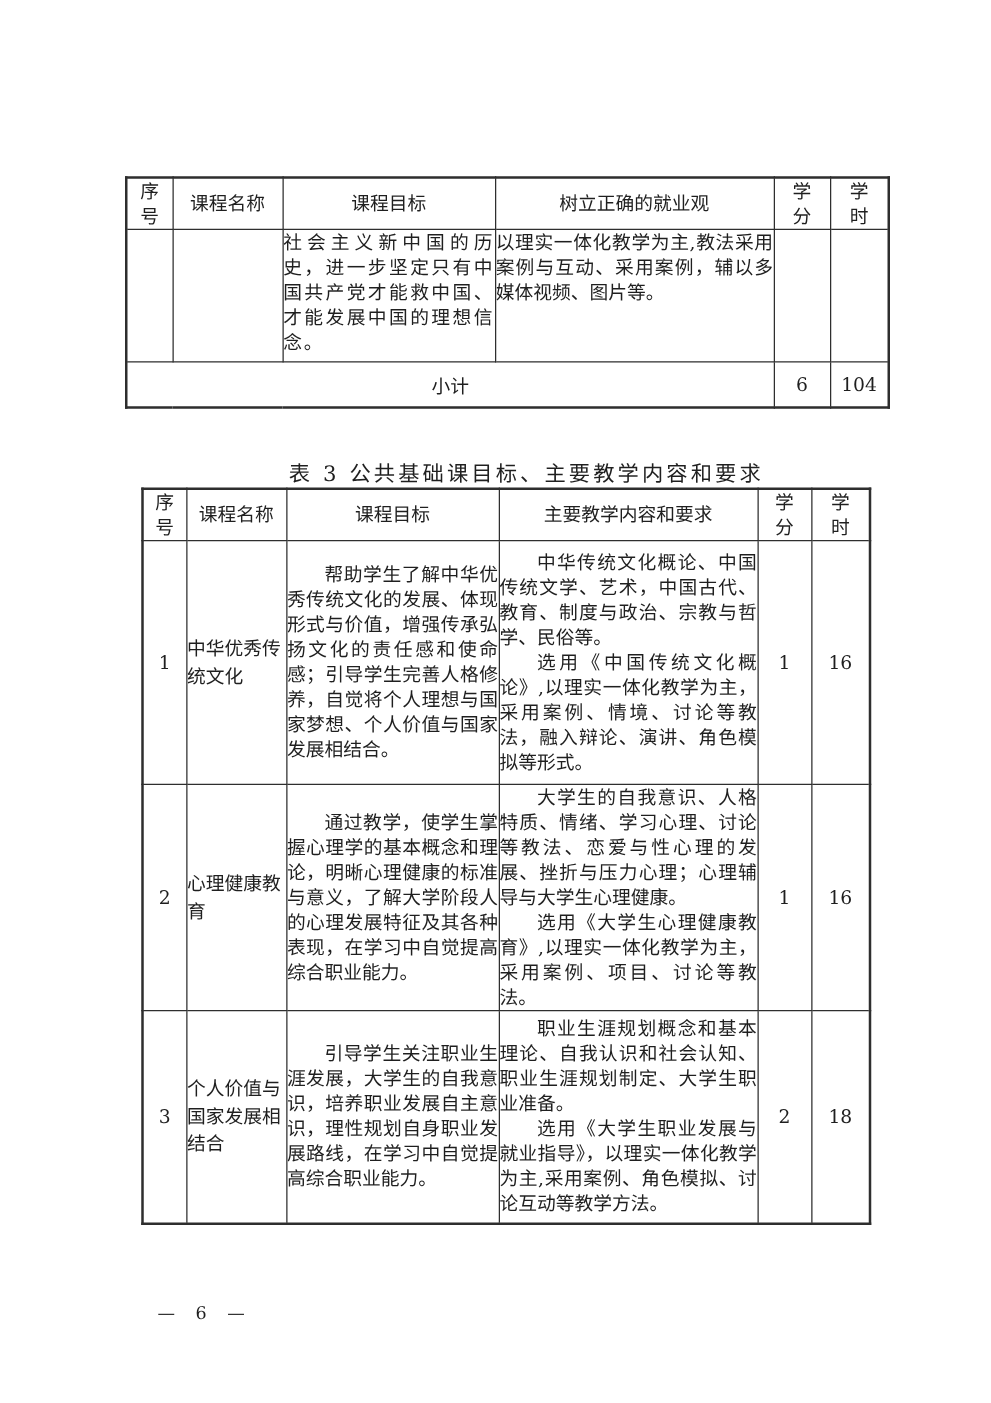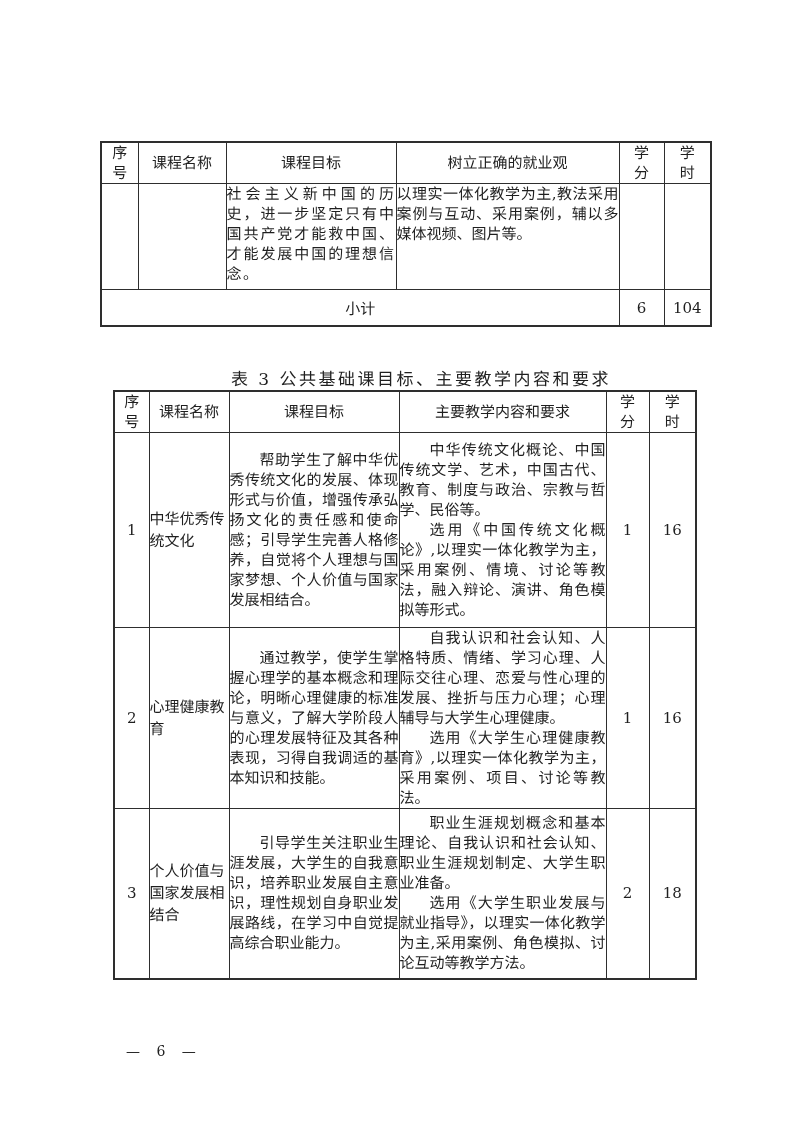--- a/index.html
+++ b/index.html
@@ -143,24 +143,24 @@
           <p class="ind">选用《中国传统文化概论》,以理实一体化教学为主，采用案例、情境、讨论等教法，融入辩论、演讲、角色模拟等形式。</p>
         </td>
         <td class="c-num">1</td>
         <td class="c-num">16</td>
       </tr>
 
       <tr style="height:170px">
         <td class="c-num">2</td>
         <td class="c-name">心理健康教育</td>
         <td class="c-obj">
-          <p class="ind">通过教学，使学生掌握心理学的基本概念和理论，明晰心理健康的标准与意义，了解大学阶段人的心理发展特征及其各种表现，习得自我调适的基本知识和技能。</p>
+          <p class="ind">通过教学，使学生掌握心理学的基本概念和理论，明晰心理健康的标准与意义，了解大学阶段人的心理发展特征及其各种表现，在学习中自觉提高综合职业能力。</p>
         </td>
         <td class="c-cont">
-          <p class="ind">自我认识和社会认知、人格特质、情绪、学习心理、人际交往心理、恋爱与性心理的发展、挫折与压力心理；心理辅导与大学生心理健康。</p>
+          <p class="ind">大学生的自我意识、人格特质、情绪、学习心理、讨论等教法、恋爱与性心理的发展、挫折与压力心理；心理辅导与大学生心理健康。</p>
           <p class="ind">选用《大学生心理健康教育》,以理实一体化教学为主，采用案例、项目、讨论等教法。</p>
         </td>
         <td class="c-num">1</td>
         <td class="c-num">16</td>
       </tr>
 
       <tr style="height:170px">
         <td class="c-num">3</td>
         <td class="c-name">个人价值与国家发展相结合</td>
         <td class="c-obj">

